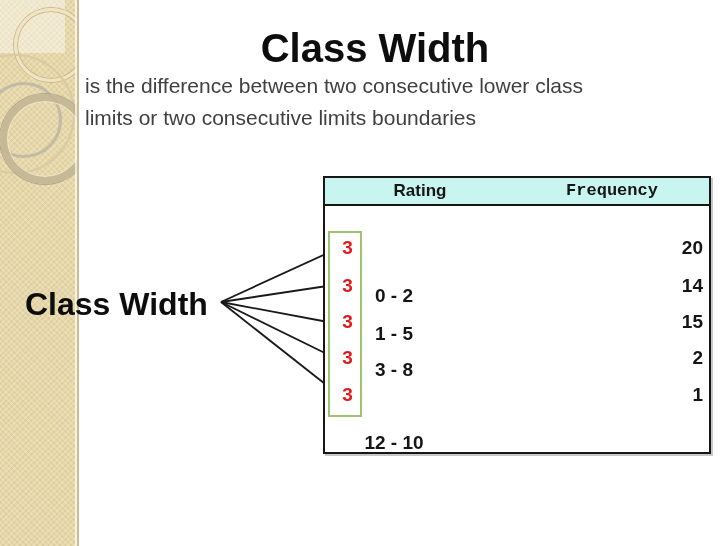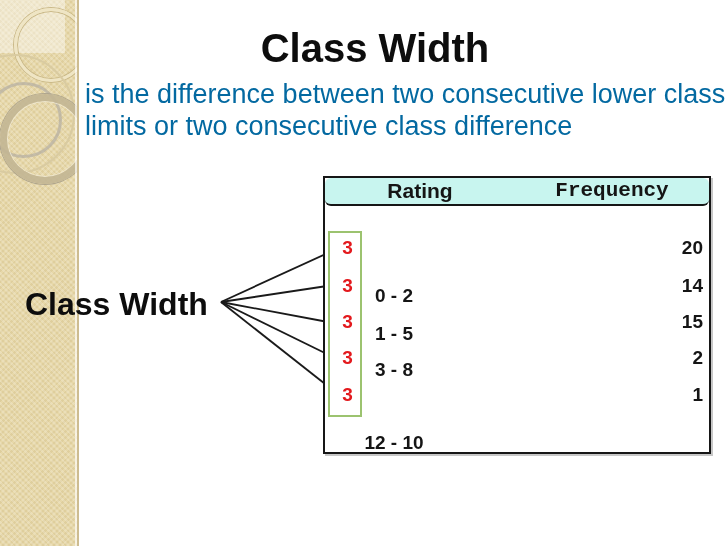--- a/index.html
+++ b/index.html
@@ -47,39 +47,39 @@
     left:-14px;top:82px;width:70px;height:70px;
     border:3px solid #b3aea2;opacity:.7;
   }
   
   .title{
     position:absolute;left:80px;top:26px;width:590px;
     text-align:center;font-size:40px;font-weight:bold;
     letter-spacing:0px;color:#0d0d0d;white-space:nowrap;
   }
   .body-text{
-    position:absolute;left:85px;top:78px;
-    font-size:27px;line-height:32px;color:#0369a1;white-space:nowrap;
+    position:absolute;left:85px;top:70px;
+    font-size:21px;line-height:32px;color:#404040;white-space:nowrap;
   }
   .pointer-label{
     position:absolute;left:25px;top:286px;
     font-size:32px;font-weight:bold;color:#0d0d0d;white-space:nowrap;
   }
   
   svg.callouts{position:absolute;left:0;top:0;pointer-events:none;}
   
   .freq-table{
     position:absolute;left:323px;top:176px;width:388px;height:278px;
     border:2px solid #161616;background:#ffffff;box-sizing:border-box;
     box-shadow:2px 2px 0 rgba(130,130,130,.45);
   }
   .thead{
     display:flex;height:26px;line-height:26px;
     border-bottom:2px solid #161616;
-    font-size:21px;font-weight:bold;border-radius:6px;
+    font-size:17px;font-weight:bold;
   }
   .th-rating{width:190px;text-align:center;}
   .th-freq{flex:1;text-align:center;font-family:Liberation Mono, monospace;}
   .trow{position:absolute;left:0;width:100%;height:24px;line-height:24px;
     font-size:19px;font-weight:bold;}
   .trow .cw{position:absolute;left:9px;width:27px;text-align:center;}
   .trow .rating{position:absolute;left:34px;width:70px;text-align:center;white-space:nowrap;margin-top:48px;}
   .trow .freq{position:absolute;left:260px;width:118px;text-align:right;}
   .row-0{top:58px}.row-1{top:96px}.row-2{top:132px}.row-3{top:168px}.row-4{top:205px}
   .green-box{
@@ -95,21 +95,21 @@
   <div class="ring ring-top"></div>
   <div class="ring ring-mid"></div>
   <div class="ring ring-low2"></div>
   <div class="ring ring-low"></div>
 </div>
 
 <div class="title">Class Width</div>
 
 <div class="body-text">
   <div>is the difference between two consecutive lower class</div>
-  <div>limits or two consecutive class difference</div>
+  <div>limits or two consecutive limits boundaries</div>
 </div>
 
 <div class="pointer-label">Class Width</div>
 
 <svg class="callouts" width="728" height="546" viewBox="0 0 728 546">
   <line x1="221" y1="302" x2="330" y2="252" stroke="#1a1a1a" stroke-width="1.8"></line>
   <line x1="221" y1="302" x2="327" y2="286" stroke="#1a1a1a" stroke-width="1.8"></line>
   <line x1="221" y1="302" x2="328" y2="322" stroke="#1a1a1a" stroke-width="1.8"></line>
   <line x1="221" y1="302" x2="331" y2="356" stroke="#1a1a1a" stroke-width="1.8"></line>
   <line x1="221" y1="302" x2="334" y2="391" stroke="#1a1a1a" stroke-width="1.8"></line>

